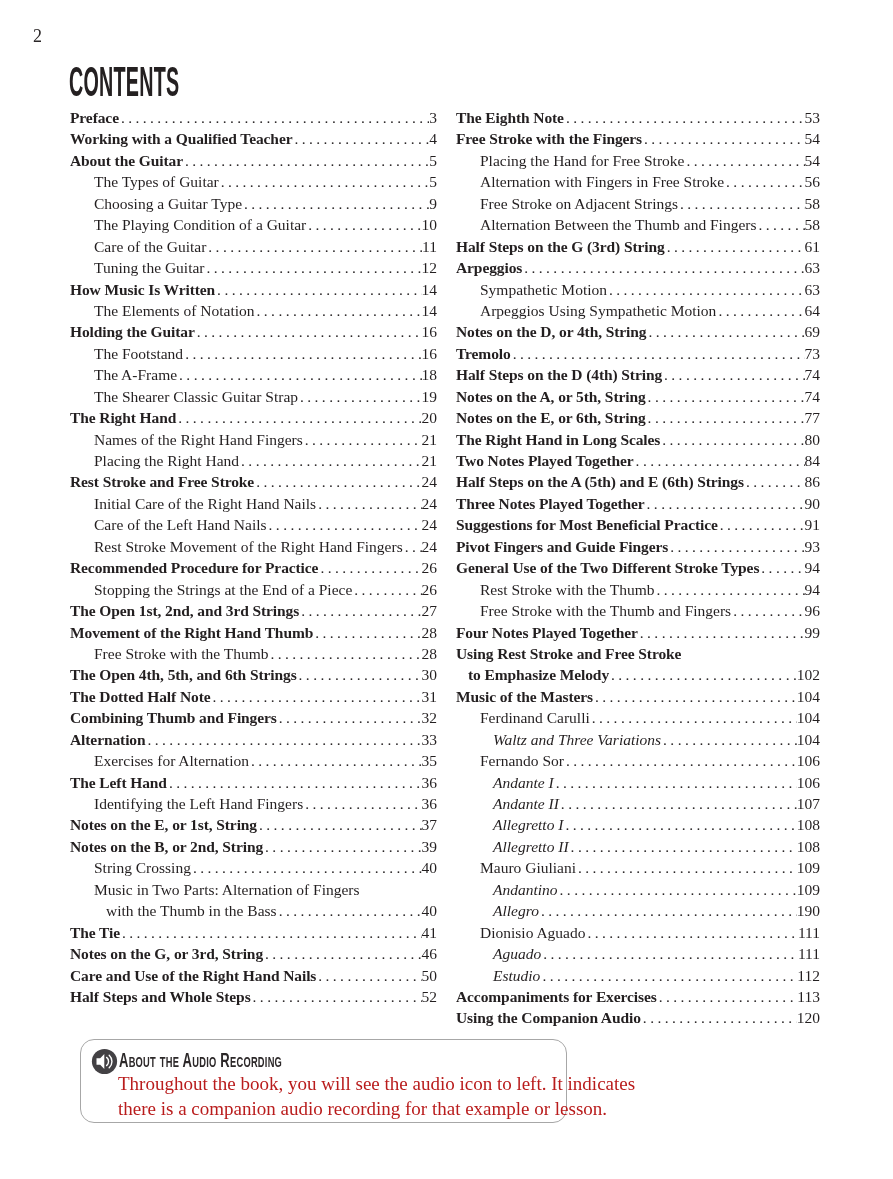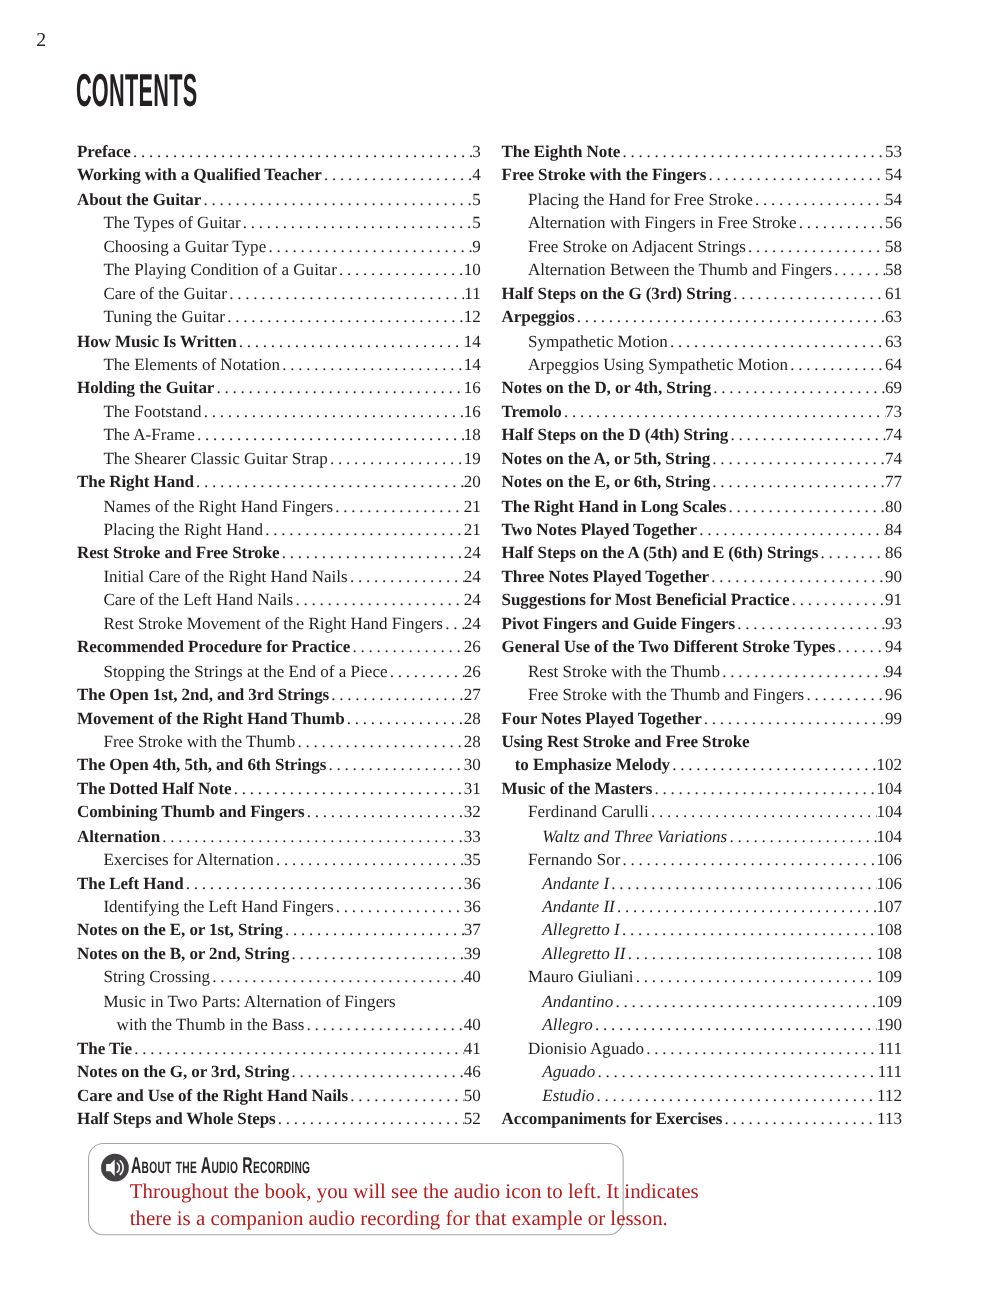--- a/index.html
+++ b/index.html
@@ -23,21 +23,21 @@
     font-weight: 700;
     font-size: 42px;
     line-height: 42px;
     letter-spacing: 0.5px;
     color: #242021;
     transform: scale(0.47, 1);
     transform-origin: left top;
     white-space: nowrap;
   }
 
-  .col { position: absolute; top: 128px; }
+  .col { position: absolute; top: 107px; }
   .col-left  { left: 70px;  width: 367px; }
   .col-right { left: 456px; width: 364px; }
 
   .row {
     display: flex;
     align-items: baseline;
     height: 21.44px;
     line-height: 21.44px;
     font-size: 15.5px;
     white-space: nowrap;
@@ -518,20 +518,25 @@
       </div>
       <div class="row s-italic ind-2">
         <span class="lbl">Estudio</span>
         <span class="dots"></span>
         <span class="pg">112</span>
       </div>
       <div class="row s-bold ind-0">
         <span class="lbl">Accompaniments for Exercises</span>
         <span class="dots"></span>
         <span class="pg">113</span>
+      </div>
+      <div class="row s-bold ind-0">
+        <span class="lbl">Using the Companion Audio</span>
+        <span class="dots"></span>
+        <span class="pg">120</span>
       </div>
     </div>
 
   <div class="audio-box">
     <svg class="audio-icon" viewBox="0 0 27 27">
       <circle cx="13.5" cy="13.5" r="12.6" fill="#434144"></circle>
       <polygon points="5.5,10.2 9.2,10.2 13.3,6 13.3,21 9.2,16.8 5.5,16.8" fill="#ffffff"></polygon>
       <path d="M15.6 9.4 a5.3 5.3 0 0 1 0 8.2" stroke="#ffffff" stroke-width="1.4" fill="none" stroke-linecap="round"></path>
       <path d="M18.2 7.2 a8.6 8.6 0 0 1 0 12.6" stroke="#ffffff" stroke-width="1.4" fill="none" stroke-linecap="round"></path>
     </svg>

